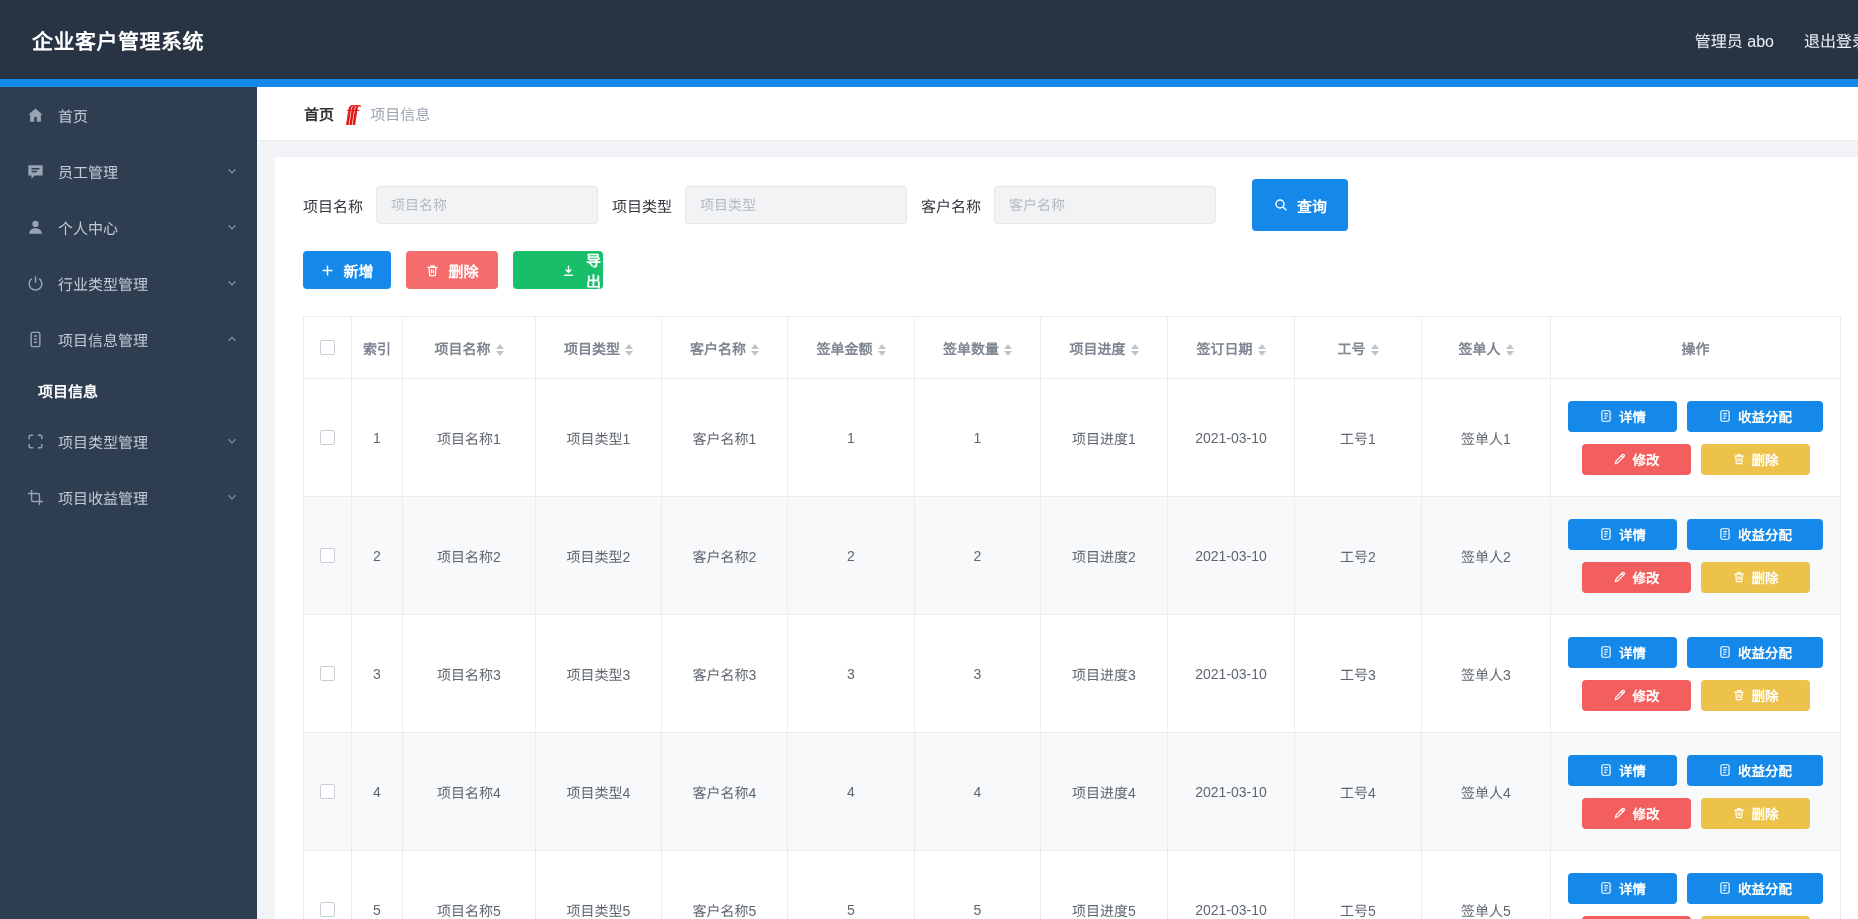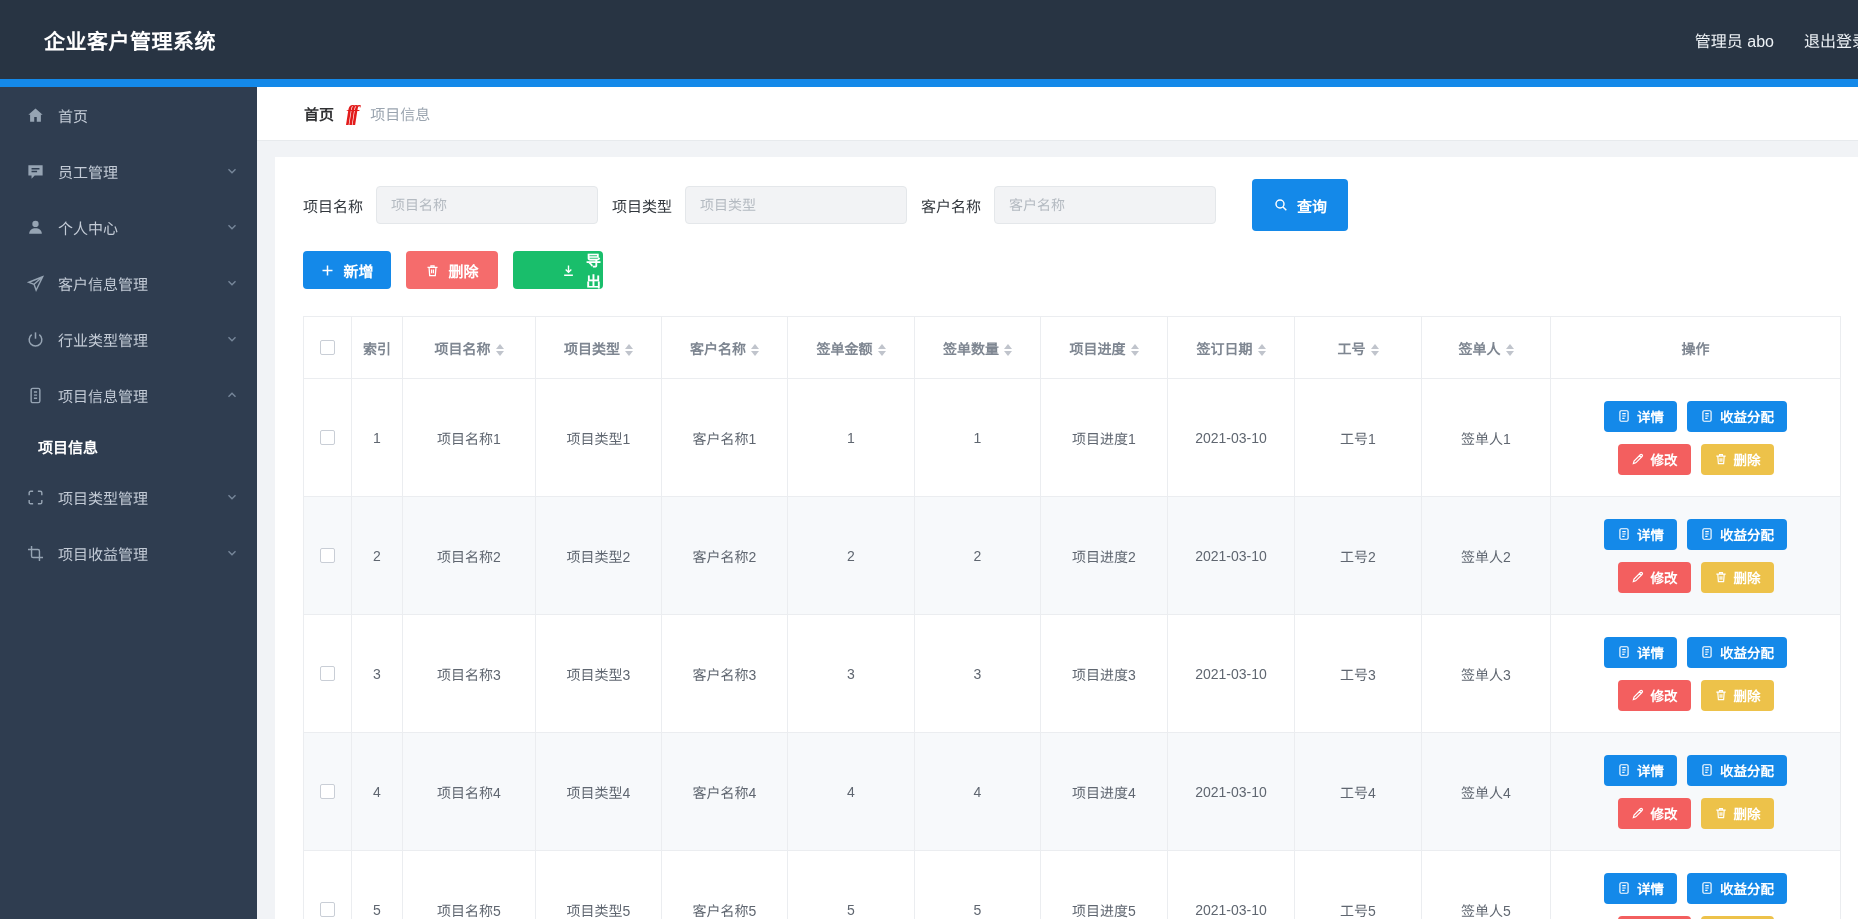--- a/index.html
+++ b/index.html
@@ -2,21 +2,21 @@
 <html lang="zh-CN"><head>
 <meta charset="utf-8">
 <style>
   * { margin:0; padding:0; box-sizing:border-box; }
   html,body { width:1858px; height:919px; overflow:hidden; }
   body { font-family:"Liberation Sans","DejaVu Sans",sans-serif; font-size:14px; color:#5f6670; background:#f1f3f6; }
   .page { width:1858px; height:919px; display:flex; flex-direction:column; overflow:hidden; }
 
   
   .navbar { height:79px; background:#283443; display:flex; align-items:center; justify-content:space-between; flex:0 0 auto; }
-  .navbar-title { color:#ffffff; font-size:21px; font-weight:700; letter-spacing:.5px; padding-left:44px; }
+  .navbar-title { color:#ffffff; font-size:21px; font-weight:700; letter-spacing:.5px; padding-left:32px; }
   .navbar-right { display:flex; align-items:center; gap:30px; color:#eef2f6; font-size:16px; margin-right:-10px; white-space:nowrap; }
   .navbar-right span { cursor:pointer; }
 
   .blue-strip { height:8px; background:#1489e9; flex:0 0 auto; }
 
   
   .main { flex:1; display:flex; min-height:0; }
 
   
   .sidebar { width:257px; flex:0 0 auto; background:#2f3d50; }
@@ -59,21 +59,21 @@
   tbody td { height:118px; color:#5f6670; background:#ffffff; }
   tbody tr:nth-child(even) td { background:#f7f9fb; }
   .caret { display:inline-flex; flex-direction:column; gap:2px; margin-left:5px; vertical-align:middle; cursor:pointer; }
   .caret i { width:0; height:0; border-left:4px solid transparent; border-right:4px solid transparent; }
   .caret .up { border-bottom:5px solid #c0c4cc; }
   .caret .down { border-top:5px solid #c0c4cc; }
   .checkbox { width:15px; height:15px; border:1px solid #c9ced6; border-radius:2px; background:#fff; margin:0 auto; cursor:pointer; }
 
   .op-wrap { display:flex; flex-direction:column; align-items:center; gap:12px; }
   .op-line { display:flex; gap:10px; justify-content:center; }
-  .btn-sm { height:31px; padding:0 13px; border-radius:4px; font-size:13.5px; font-weight:600; gap:6px; }
+  .btn-sm { height:31px; padding:0 31px; border-radius:4px; font-size:13.5px; font-weight:600; gap:6px; }
   .b-blue { background:#1489e9; }
   .b-red { background:#f35f5f; }
   .b-yellow { background:#edc24a; }
 </style>
 </head>
 <body>
 
 <div class="page">
 
   <div class="navbar">
@@ -121,33 +121,20 @@
             </svg>
         </span>
         <span class="s-label">个人中心</span>
         <span class="chev">
           <svg viewBox="0 0 24 24" width="14" height="14" fill="none" stroke="currentColor" stroke-width="2.4">
               <path d="M6 9 l6 6 6-6"></path>
             </svg>
         </span>
       </div>
 
-      <div class="side-item">
-        <span class="s-icon">
-          <svg viewBox="0 0 24 24" width="19" height="19" fill="none" stroke="currentColor" stroke-width="1.8">
-              <path d="M21 3.5 L3.5 10.5 L10.2 13 L12.8 20.5 Z M10.2 13 L21 3.5"></path>
-            </svg>
-        </span>
-        <span class="s-label">客户信息管理</span>
-        <span class="chev">
-          <svg viewBox="0 0 24 24" width="14" height="14" fill="none" stroke="currentColor" stroke-width="2.4">
-              <path d="M6 9 l6 6 6-6"></path>
-            </svg>
-        </span>
-      </div>
 
       <div class="side-item">
         <span class="s-icon">
           <svg viewBox="0 0 24 24" width="19" height="19" fill="none" stroke="currentColor" stroke-width="1.9">
               <path d="M7.2 5.8 a8 8 0 1 0 9.6 0"></path>
               <path d="M12 3 v8"></path>
             </svg>
         </span>
         <span class="s-label">行业类型管理</span>
         <span class="chev">

